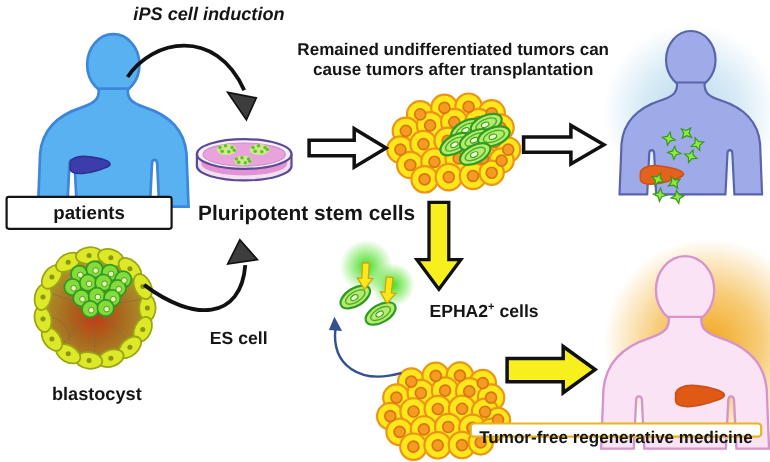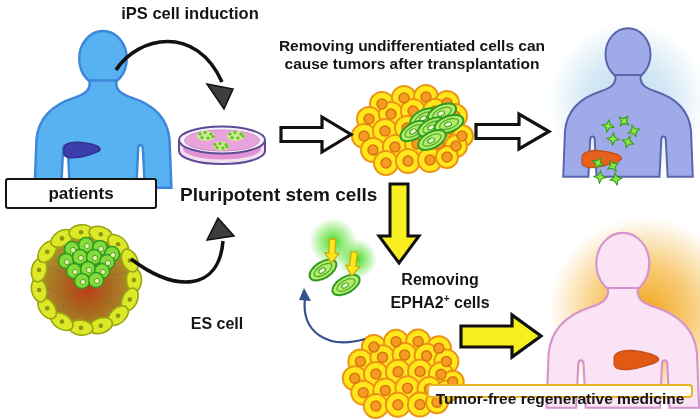--- a/index.html
+++ b/index.html
@@ -1,23 +1,23 @@
 <!DOCTYPE html>
 <html><head>
 <meta charset="utf-8">
 <style>
   html,body{margin:0;padding:0;background:#fff;}
   .stage{position:relative;width:700px;height:420px;background:#fff;overflow:hidden;
          font-family:"Liberation Sans","DejaVu Sans",sans-serif;}
   .stage svg{position:absolute;left:0;top:0;}
   .lbl{position:absolute;font-weight:700;color:#151515;text-align:center;line-height:1.12;}
-  .t-ips{left:106px;top:4px;width:168px;font-size:16.5px;}
+  .t-ips{left:106px;top:4px;width:168px;font-size:16.5px;font-style:italic;}
   .t-warn{left:270px;top:37px;width:284px;font-size:15.5px;line-height:17.5px;}
   .t-plur{left:180px;top:184px;width:160px;font-size:19px;white-space:nowrap;}
-  .t-es{left:152px;top:315px;width:130px;font-size:16px;line-height:18.5px;}
+  .t-es{left:152px;top:300px;width:130px;font-size:16px;line-height:18.5px;}
   .t-blast{left:32px;top:350px;width:112px;font-size:16.5px;}
   .t-rem{left:372px;top:270px;width:136px;font-size:16px;line-height:19px;}
   .t-rem sup{font-size:10px;}
   .box{position:absolute;background:#fff;box-sizing:border-box;font-weight:700;color:#151515;
        text-align:center;}
   .b-pat{left:5px;top:178px;width:152px;height:31px;line-height:27px;border:2.5px solid #141414;
          border-radius:3px;font-size:17px;}
   .b-free{left:427px;top:384px;width:266px;height:14px;line-height:26px;border:2.5px solid #eab41d;
           border-radius:4px;font-size:15.5px;}
   
@@ -308,33 +308,33 @@
   <polygon points="461,326 512,326 512,315 541,336 512,357 512,347 461,347" fill="#f8f01e" stroke="#101010" stroke-width="3.2"></polygon>
   <g>
     <path d="M365,339 C327,350 301,332 305,298" fill="none" stroke="#35508f" stroke-width="2.2"></path>
     <polygon points="304,288 311,301 299,300" fill="#35508f"></polygon>
   </g>
 </svg>
 
 <div class="lbl t-ips">iPS cell induction</div>
 
 <div class="lbl t-warn">
-  <div>Removing undifferentiated cells can</div>
+  <div>Remained undifferentiated tumors can</div>
   <div>cause tumors after transplantation</div>
 </div>
 
 <div class="box b-pat">patients</div>
 
 <div class="lbl t-plur">Pluripotent stem cells</div>
 
 <div class="lbl t-es">
   <div>ES cell</div>
 </div>
 
+<div class="lbl t-blast">blastocyst</div>
 
 <div class="lbl t-rem">
-  <div>Removing</div>
   <div><span>EPHA2</span><sup>+</sup><span> cells</span></div>
 </div>
 
 <div class="box b-free">Tumor-free regenerative medicine</div>
 
 </div>
 
 </body></html>

